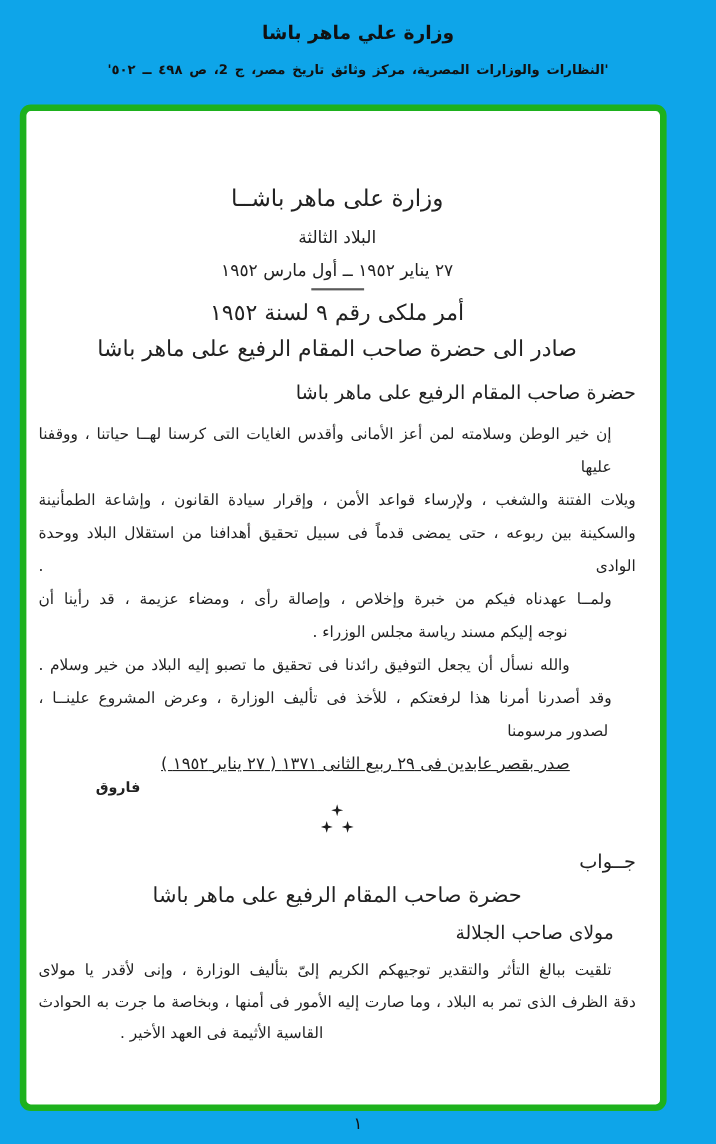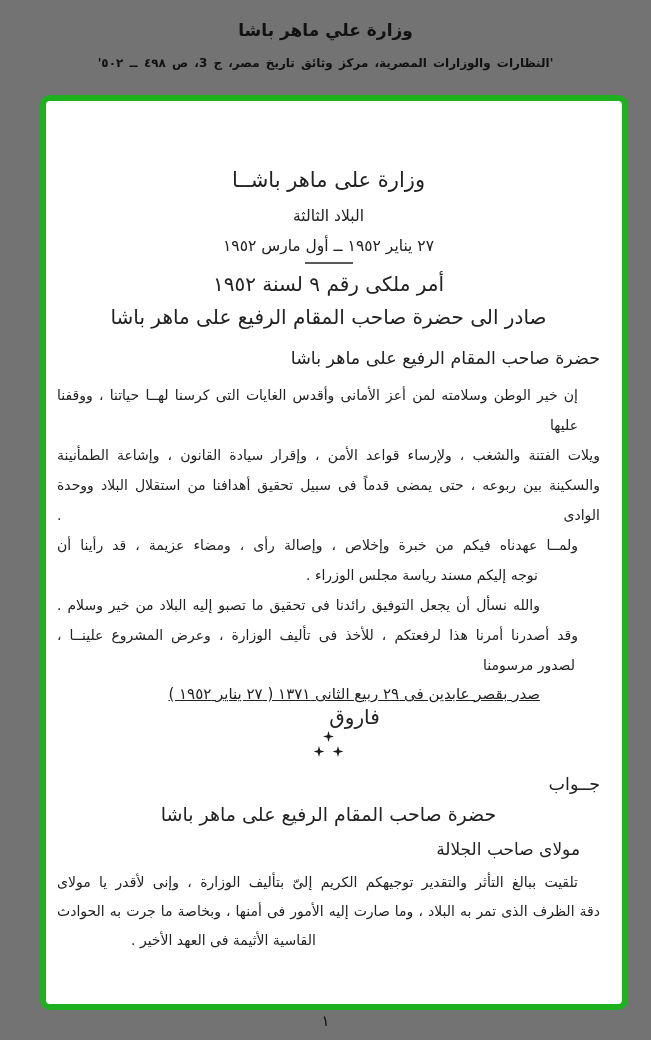--- a/index.html
+++ b/index.html
@@ -1,20 +1,20 @@
 <!DOCTYPE html>
 <html lang="ar"><head>
 <meta charset="utf-8">
 <style>
   html, body { margin: 0; padding: 0; background: #ffffff; }
   .screen {
     position: relative;
     width: 651px;
     height: 1040px;
-    background: #737373;
+    background: #0ea5e9;
     font-family: "DejaVu Sans", sans-serif;
     color: #1f1f1f;
     overflow: hidden;
   }
   .hdr-title {
     direction: rtl;
     text-align: center;
     font-weight: bold;
     font-size: 17px;
     line-height: 22px;
@@ -26,21 +26,21 @@
     text-align: center;
     font-weight: bold;
     font-size: 12px;
     line-height: 16px;
     margin-top: 14px;
     word-spacing: 2px;
     color: #111;
   }
   .doc-frame {
     position: absolute;
-    left: 40px;
+    left: 18px;
     top: 95px;
     width: 576px;   
     height: 903px;  
     border: 6px solid #1db11d;
     border-radius: 10px;
     background: #ffffff;
   }
   .doc-content {
     position: absolute;
     inset: 0;
@@ -61,21 +61,21 @@
   .para.tight { margin-top: 0; }
   .bl { font-size: 14px; line-height: 30px; }
   .bl-full  { text-align: justify; text-align-last: justify; }
   .bl-first { padding-right: 22px; }
   .bl-end-60 { text-align: right; margin-right: 62px; }
   .bl-end-25 { text-align: right; margin-right: 25px; }
   .bl-right-gap { margin-right: 60px; }
   .bl-left { text-align: left; padding-left: 74px; }
 
   .issued   { text-align: right; font-size: 15px; line-height: 28px; margin-right: 60px; text-decoration: underline; }
-  .signature{ text-align: center; font-size: 20px; font-weight: normal; line-height: 22px; margin-top: -2px; padding-left: 52px; }
+  .signature{ text-align: left; font-size: 13px; font-weight: bold; line-height: 22px; margin-top: -2px; padding-left: 52px; }
 
   .ornament { margin-top: 2px; text-align: center; direction: ltr; }
   .ornament .row1 { line-height: 11px; }
   .ornament .row2 { line-height: 11px; margin-top: 3px; }
   .star {
     display: inline-block;
     width: 11px; height: 11px;
     background: #1d1d1d;
     clip-path: polygon(50% 0%, 61% 39%, 100% 50%, 61% 61%, 50% 100%, 39% 61%, 0% 50%, 39% 39%);
     margin: 0 4px;
@@ -95,21 +95,21 @@
     font-size: 15px;
     color: #111;
   }
 </style>
 </head>
 <body>
 
 <div class="screen">
 
   <div class="hdr-title">وزارة علي ماهر باشا</div>
-  <div class="hdr-citation">'النظارات والوزارات المصرية، مركز وثائق تاريخ مصر، ج 3، ص ٤٩٨ ــ ٥٠٢'</div>
+  <div class="hdr-citation">'النظارات والوزارات المصرية، مركز وثائق تاريخ مصر، ج 2، ص ٤٩٨ ــ ٥٠٢'</div>
 
   <div class="doc-frame" style="border-color: rgb(29, 177, 29);">
     <div class="doc-content">
 
       <div class="doc-heading">وزارة على ماهر باشــا</div>
       <div class="doc-subheading">البلاد الثالثة</div>
       <div class="doc-daterange">٢٧ يناير ١٩٥٢ ــ أول مارس ١٩٥٢</div>
       <div class="date-sep"></div>
 
       <div class="decree-title">أمر ملكى رقم ٩ لسنة ١٩٥٢</div>

